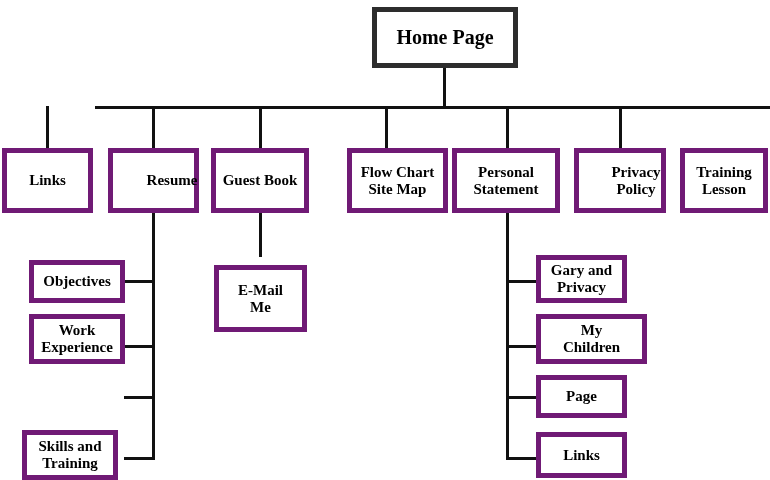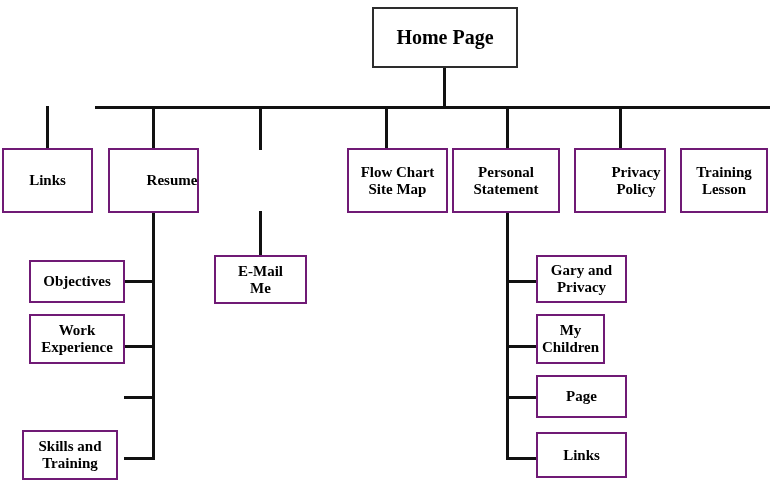--- a/index.html
+++ b/index.html
@@ -12,21 +12,21 @@
     width: 770px;
     height: 480px;
     background: #ffffff;
     overflow: hidden;
     font-family: "Liberation Serif", "DejaVu Serif", serif;
   }
   .node {
     position: absolute;
     box-sizing: border-box;
     background: #ffffff;
-    border: 2px solid #701a75;
+    border: 5px solid #701a75;
     display: flex;
     align-items: center;
     justify-content: center;
     text-align: center;
     font-weight: bold;
     color: #000000;
     line-height: 1.12;
     z-index: 3;
     white-space: pre-line;
   }
@@ -63,20 +63,21 @@
   <div class="conn v" style="left:152px; top:106px; height:44px;"></div>
   <div class="conn v" style="left:259px; top:106px; height:44px;"></div>
   <div class="conn v" style="left:385px; top:106px; height:44px;"></div>
   <div class="conn v" style="left:506px; top:106px; height:44px;"></div>
   <div class="conn v" style="left:619px; top:106px; height:44px;"></div>
 
   <div class="node lvl2" style="left:2px; top:148px; width:91px; height:65px;">Links</div>
 
   <div class="node lvl2" style="left:108px; top:148px; width:91px; height:65px;padding-left:37px;">Resume</div>
 
+  <div class="node lvl2" style="left:211px; top:148px; width:98px; height:65px;">Guest Book</div>
 
   <div class="node lvl2" style="left:347px; top:148px; width:101px; height:65px;">Flow Chart
 Site Map</div>
 
   <div class="node lvl2" style="left:452px; top:148px; width:108px; height:65px;">Personal
 Statement</div>
 
   <div class="node lvl2" style="left:574px; top:148px; width:92px; height:65px;padding-left:32px;">Privacy
 Policy</div>
 
@@ -94,33 +95,33 @@
 
   <div class="node lvl3" style="left:29px; top:314px; width:96px; height:50px;">Work
 Experience</div>
 
 
   <div class="node lvl3" style="left:22px; top:430px; width:96px; height:50px;">Skills and
 Training</div>
 
   <div class="conn v" style="left:259px; top:211px; height:46px;"></div>
 
-  <div class="node lvl3" style="left:214px; top:255px; width:93px; height:49px;">E-Mail
+  <div class="node lvl3" style="left:214px; top:265px; width:93px; height:67px;">E-Mail
 Me</div>
 
   <div class="conn v" style="left:506px; top:211px; height:249px;"></div>
 
   <div class="conn h" style="left:506px; top:280px; width:32px;"></div>
   <div class="conn h" style="left:506px; top:345px; width:32px;"></div>
   <div class="conn h" style="left:506px; top:396px; width:32px;"></div>
   <div class="conn h" style="left:506px; top:457px; width:32px;"></div>
 
   <div class="node lvl3" style="left:536px; top:255px; width:91px; height:48px;">Gary and
 Privacy</div>
 
-  <div class="node lvl3" style="left:536px; top:314px; width:69px; height:50px;">My
+  <div class="node lvl3" style="left:536px; top:314px; width:111px; height:50px;">My
 Children</div>
 
   <div class="node lvl3" style="left:536px; top:375px; width:91px; height:43px;">Page</div>
 
   <div class="node lvl3" style="left:536px; top:432px; width:91px; height:46px;">Links</div>
 
 </div>
 
 </body></html>

